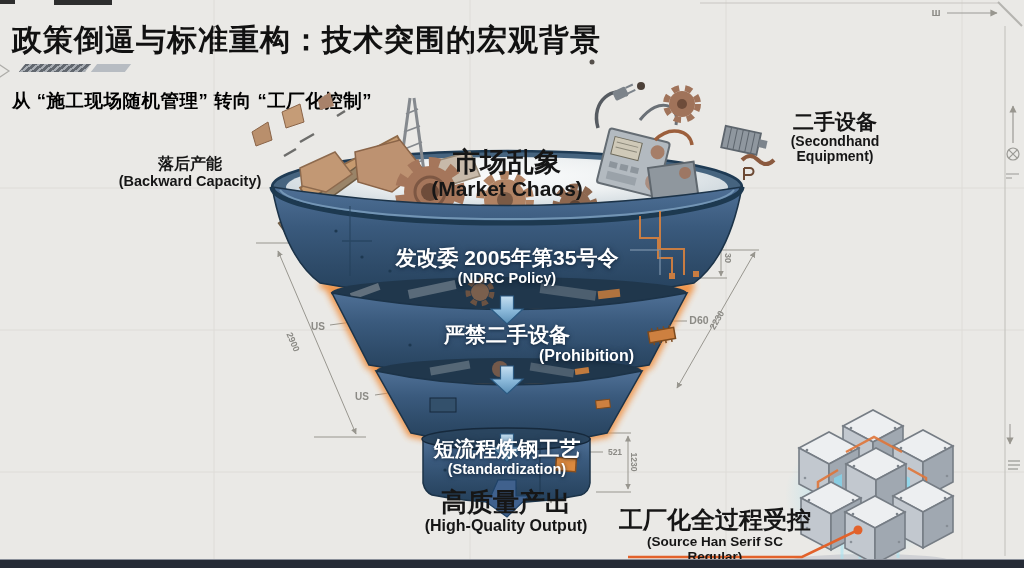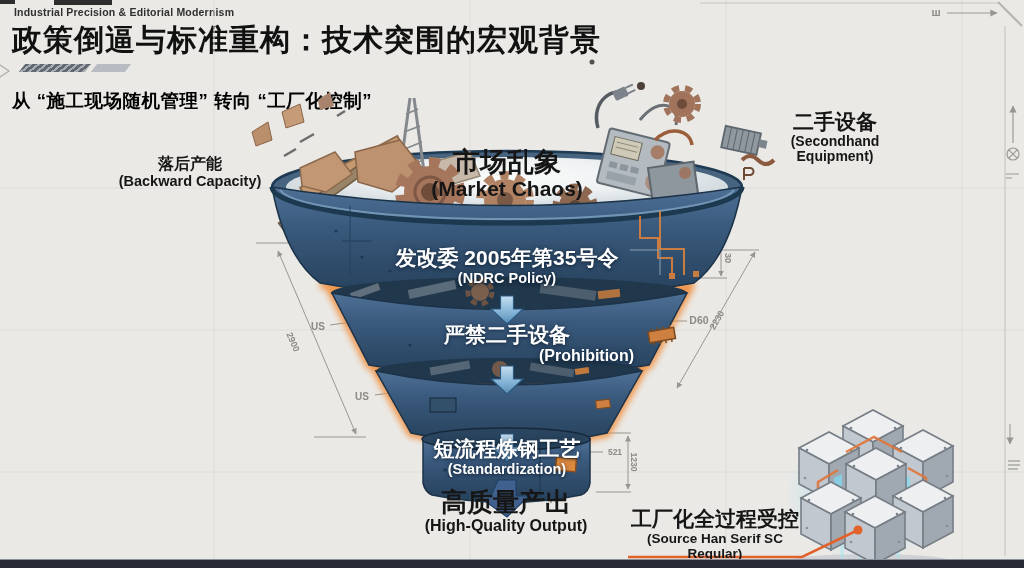--- a/index.html
+++ b/index.html
@@ -301,21 +301,20 @@
     </g>
 
     <g stroke="#e2622b" stroke-width="2.5" fill="none">
       <path d="M628,557H802 L856,531"></path>
       <circle cx="858" cy="530" r="4.5" fill="#e2622b" stroke="none"></circle>
     </g>
   </svg>
 
   <div class="topmark1"></div>
   <div class="topmark2"></div>
-  <div class="kicker">Industrial Precision &amp; Editorial Modernism</div>
   <div class="title">政策倒逼与标准重构：技术突围的宏观背景</div>
   <div class="divider"></div>
   <div class="divider2"></div>
   <div class="subtitle">从 “施工现场随机管理” 转向 “工厂化控制”</div>
 
   <div class="labels">
     <div class="lbl dark" style="left:102px;top:155px;width:176px;">
       <span class="zh" style="font-size:16px;">落后产能</span>
       <span class="en" style="font-size:14.5px;">(Backward Capacity)</span>
     </div>
@@ -339,21 +338,21 @@
     <div class="lbl light" style="left:390px;top:390px;width:234px;margin-top:47px;">
       <span class="zh" style="font-size:21px;">短流程炼钢工艺</span>
       <span class="en" style="font-size:14.5px;">(Standardization)</span>
     </div>
 
     <div class="lbl dark" style="left:398px;top:488px;width:216px;">
       <span class="zh" style="font-size:26px;">高质量产出</span>
       <span class="en" style="font-size:16px;font-weight:800;">(High-Quality Output)</span>
     </div>
     <div class="lbl dark" style="left:618px;top:507px;width:194px;">
-      <span class="zh" style="font-size:21px;">工厂化全过程受控</span>
+      <span class="zh" style="font-size:24px;">工厂化全过程受控</span>
       <span class="en" style="font-size:13.5px;">(Source Han Serif SC Regular)</span>
     </div>
 
     <span class="dim" style="left:293px;top:342px;transform:translate(-50%,-50%) rotate(67deg);">2900</span>
     <span class="dim" style="left:318px;top:326px;font-size:10px;transform:translate(-50%,-50%);">US</span>
     <span class="dim" style="left:362px;top:396px;font-size:10px;transform:translate(-50%,-50%);">US</span>
     <span class="dim" style="left:699px;top:320px;font-size:10.5px;transform:translate(-50%,-50%);">D60</span>
     <span class="dim" style="left:717px;top:320px;transform:translate(-50%,-50%) rotate(-60deg);">2230</span>
     <span class="dim" style="left:728px;top:258px;transform:translate(-50%,-50%) rotate(90deg);">30</span>
     <span class="dim" style="left:611px;top:452px;font-size:8.5px;transform:translate(-50%,-50%);padding-left:8px;">521</span>

